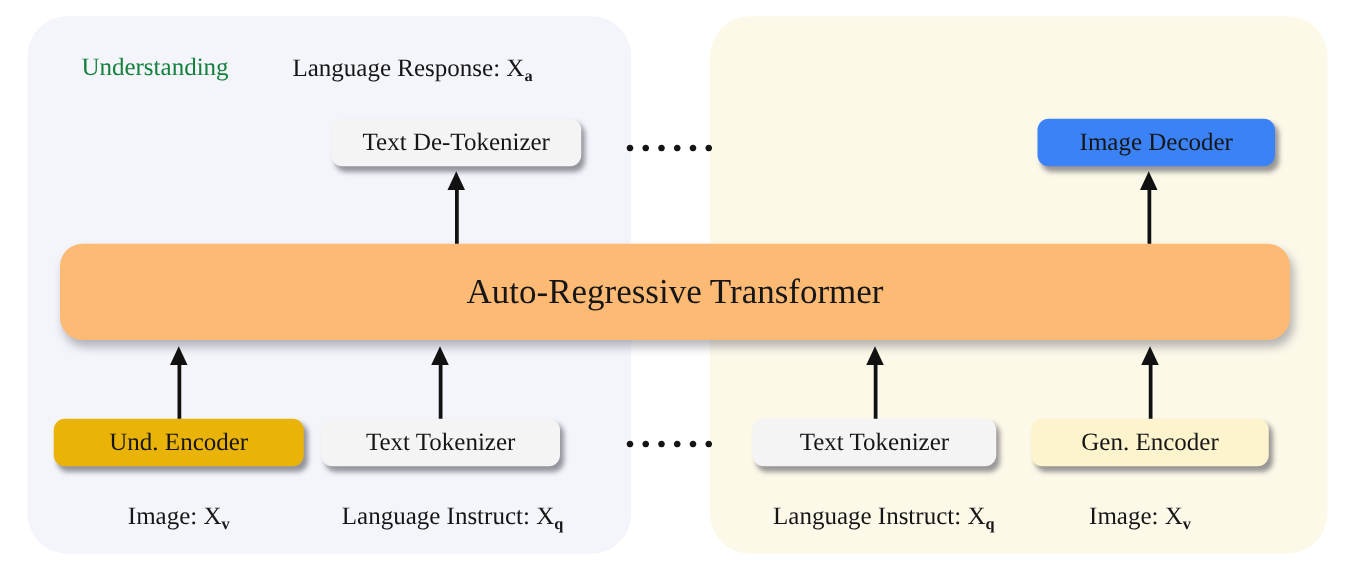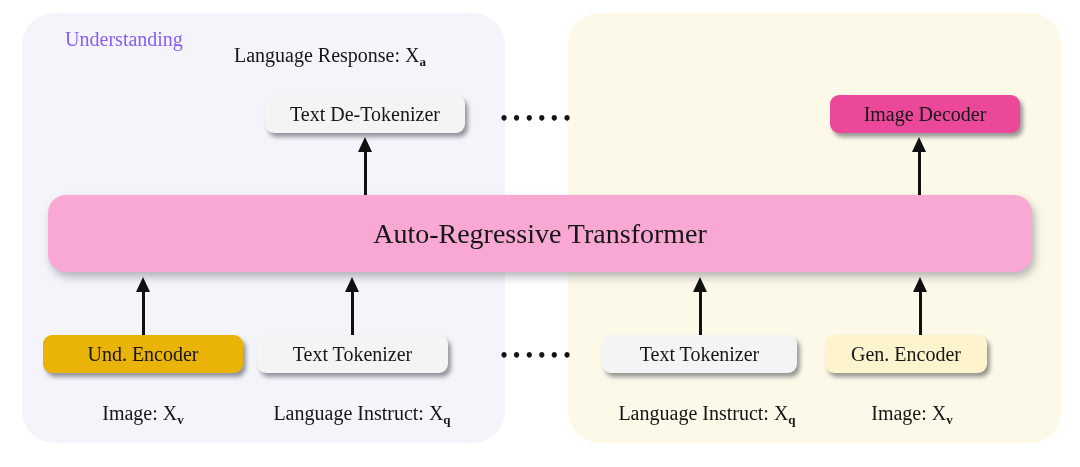--- a/index.html
+++ b/index.html
@@ -34,21 +34,21 @@
     border-radius: 18px;
     font-size: 28px;
     box-shadow: 3px 5px 8px rgba(125,125,135,0.55);
   }
   .box.small { height: 38px; }
   .box.text-detokenizer   { left: 265px; top: 95px;  width: 200px; }
   .box.image-decoder      { left: 830px; top: 95px;  width: 190px; }
   .box.und-encoder        { left: 43px;  top: 335px; width: 200px; }
   .box.text-tokenizer-l   { left: 257px; top: 335px; width: 191px; }
   .box.text-tokenizer-r   { left: 602px; top: 335px; width: 195px; }
-  .box.gen-encoder        { left: 825px; top: 335px; width: 162px; }
+  .box.gen-encoder        { left: 825px; top: 335px; width: 190px; }
 
   .lbl {
     position: absolute;
     transform: translateX(-50%);
     font-size: 20px;
     white-space: nowrap;
   }
   .lbl sub {
     font-size: 13px;
     font-weight: bold;
@@ -97,34 +97,34 @@
   .dots.bottom { left: 537px; top: 356px; }
 </style>
 </head>
 <body>
 
 <div class="canvas">
 
   <div class="panel left" style="background-color: rgb(243, 245, 251);"></div>
   <div class="panel right" style="background-color: rgb(253, 249, 233);"></div>
 
-  <div class="lbl panel-title" style="left: 124px; top: 28px; color: #8b5cf6;">Understanding</div>
+  <div class="lbl panel-title" style="left: 124px; top: 43px; color: #15803d;">Understanding</div>
 
   <div class="lbl" style="left:330px; top:44px;">
     <span>Language Response: X</span><sub>a</sub>
   </div>
 
   <div class="box small text-detokenizer" style="background-color: rgb(244, 244, 244); text-align: right;">
     <span>Text De-Tokenizer</span>
   </div>
-  <div class="box small image-decoder" style="background-color: #ec4899;">
+  <div class="box small image-decoder" style="background-color: #3b82f6;">
     <span>Image Decoder</span>
   </div>
 
-  <div class="box transformer" style="background-color: #f9a8d4;">
+  <div class="box transformer" style="background-color: #fdba74;">
     <span>Auto-Regressive Transformer</span>
   </div>
 
   <div class="box small und-encoder" style="background-color: #eab308;">
     <span>Und. Encoder</span>
   </div>
   <div class="box small text-tokenizer-l" style="background-color: rgb(244, 244, 244);">
     <span>Text Tokenizer</span>
   </div>
   <div class="box small text-tokenizer-r" style="background-color: rgb(244, 244, 244);">

